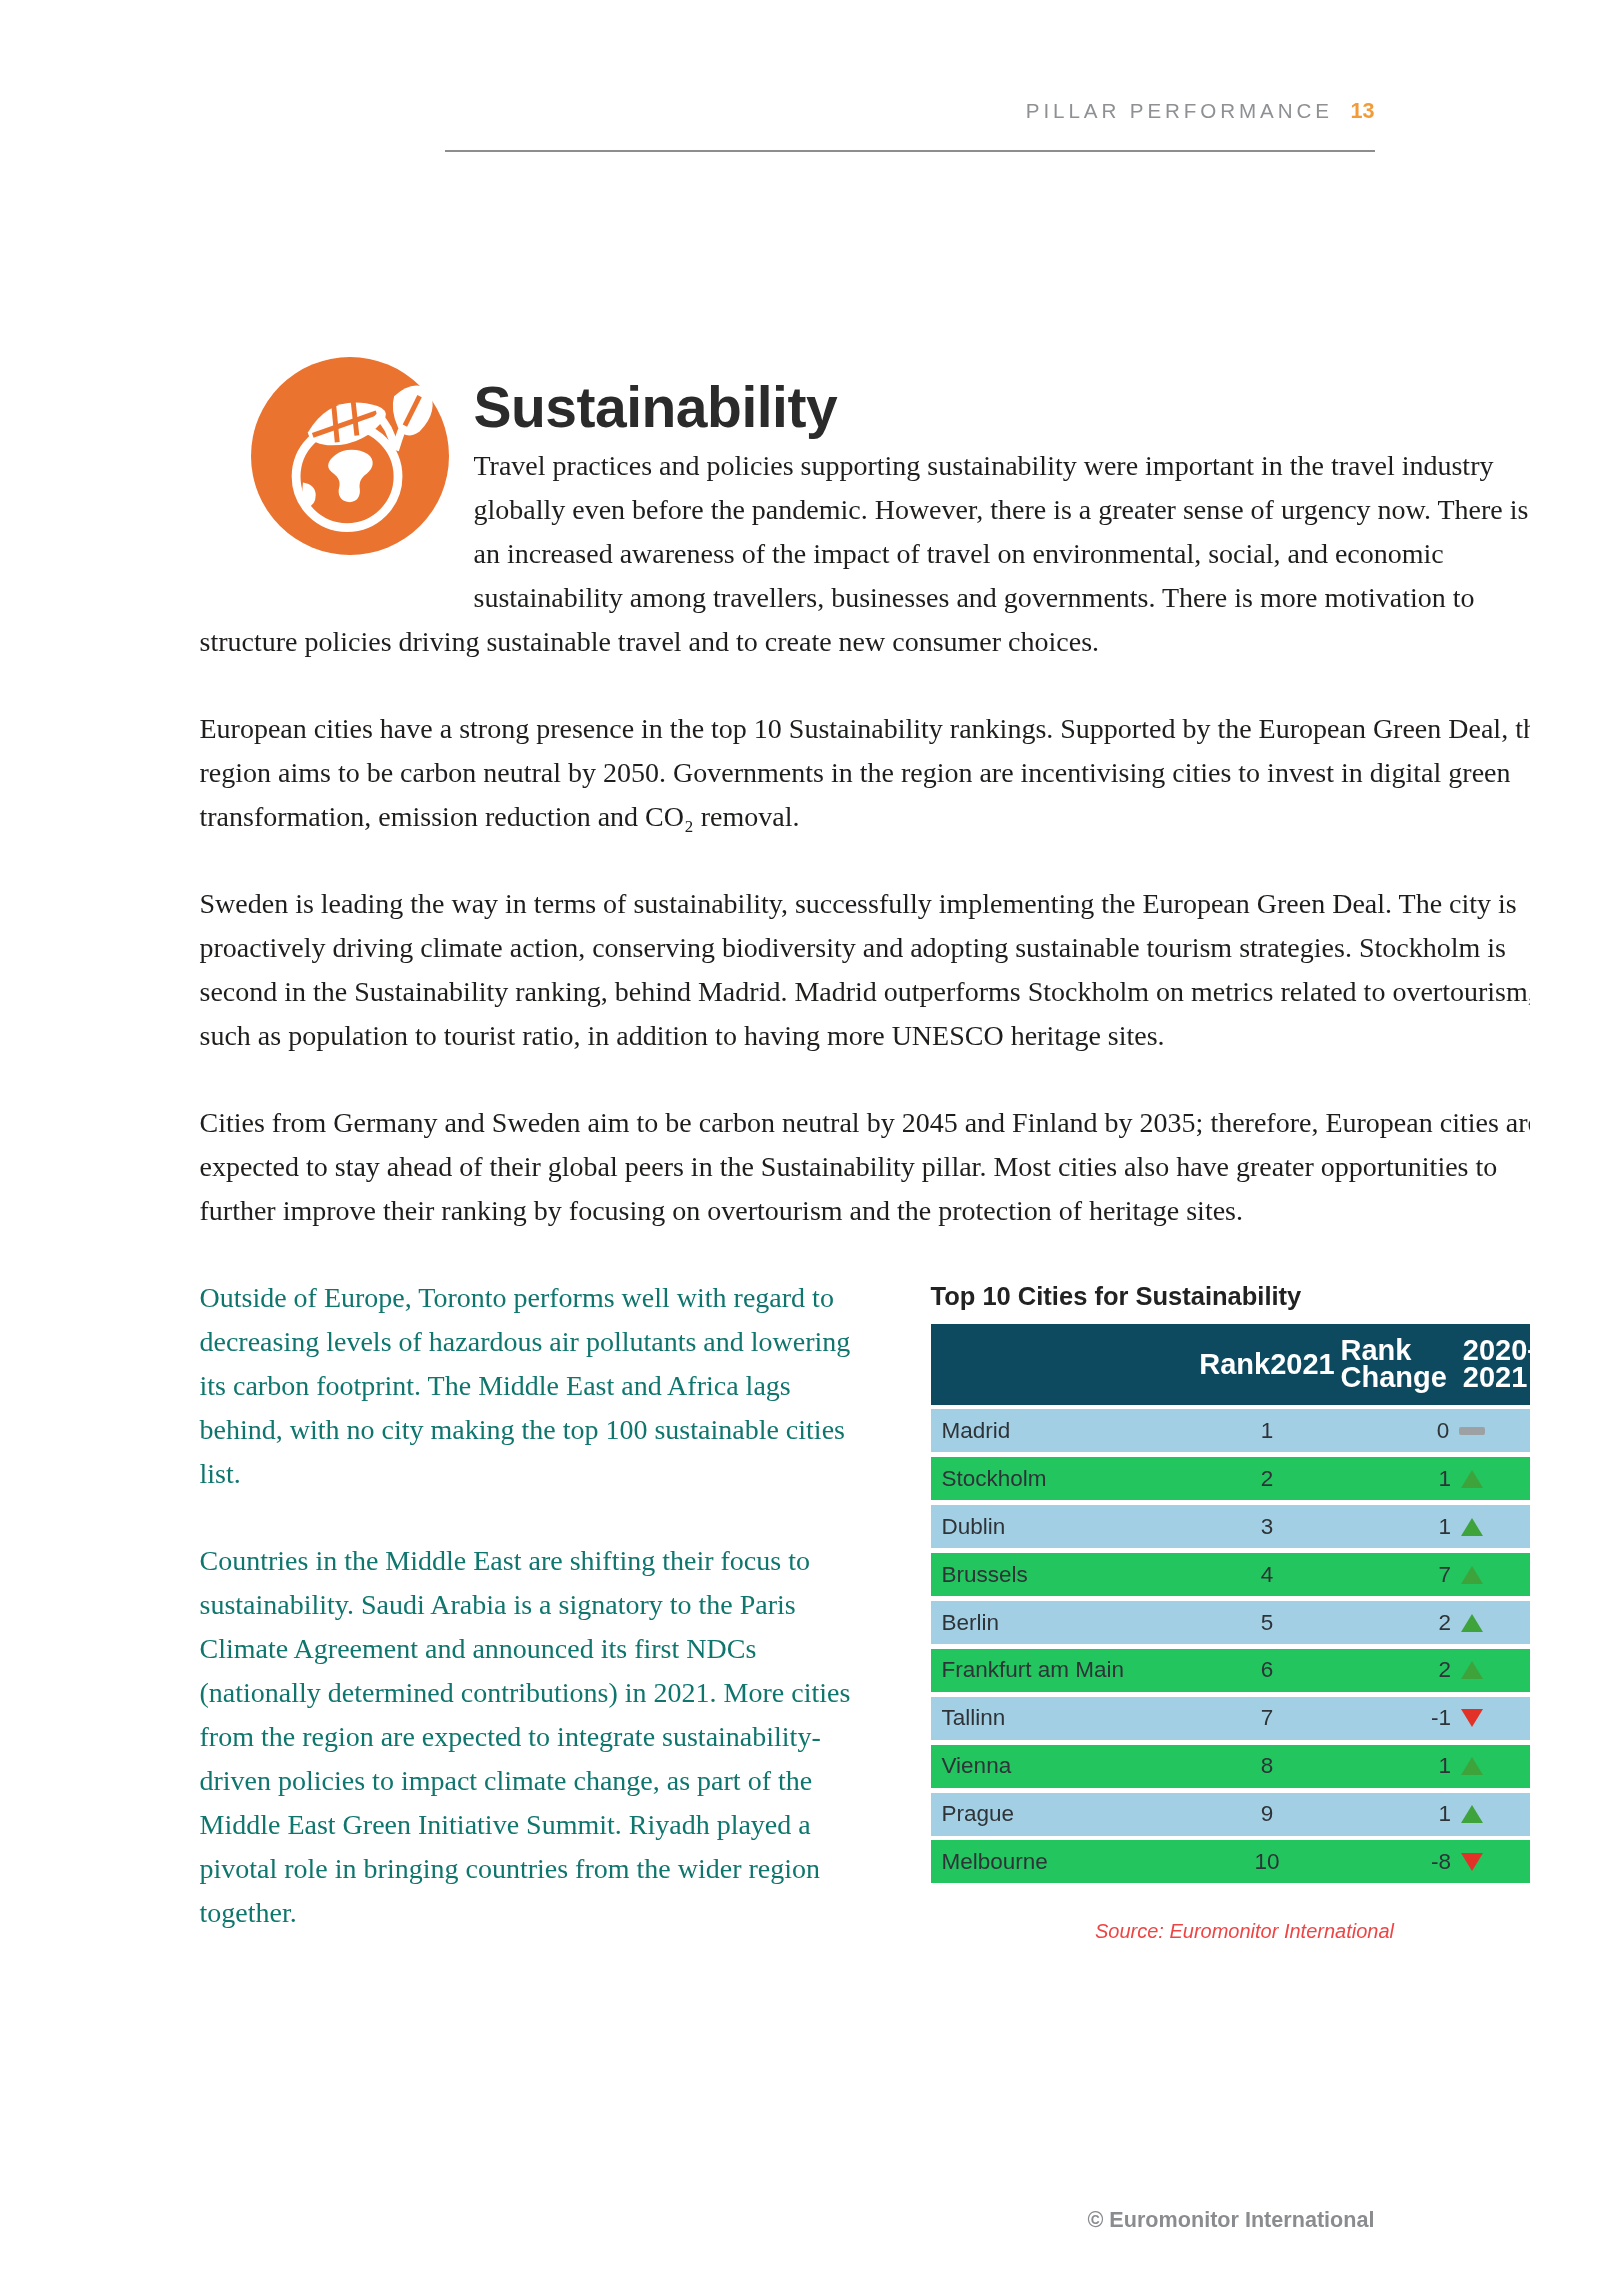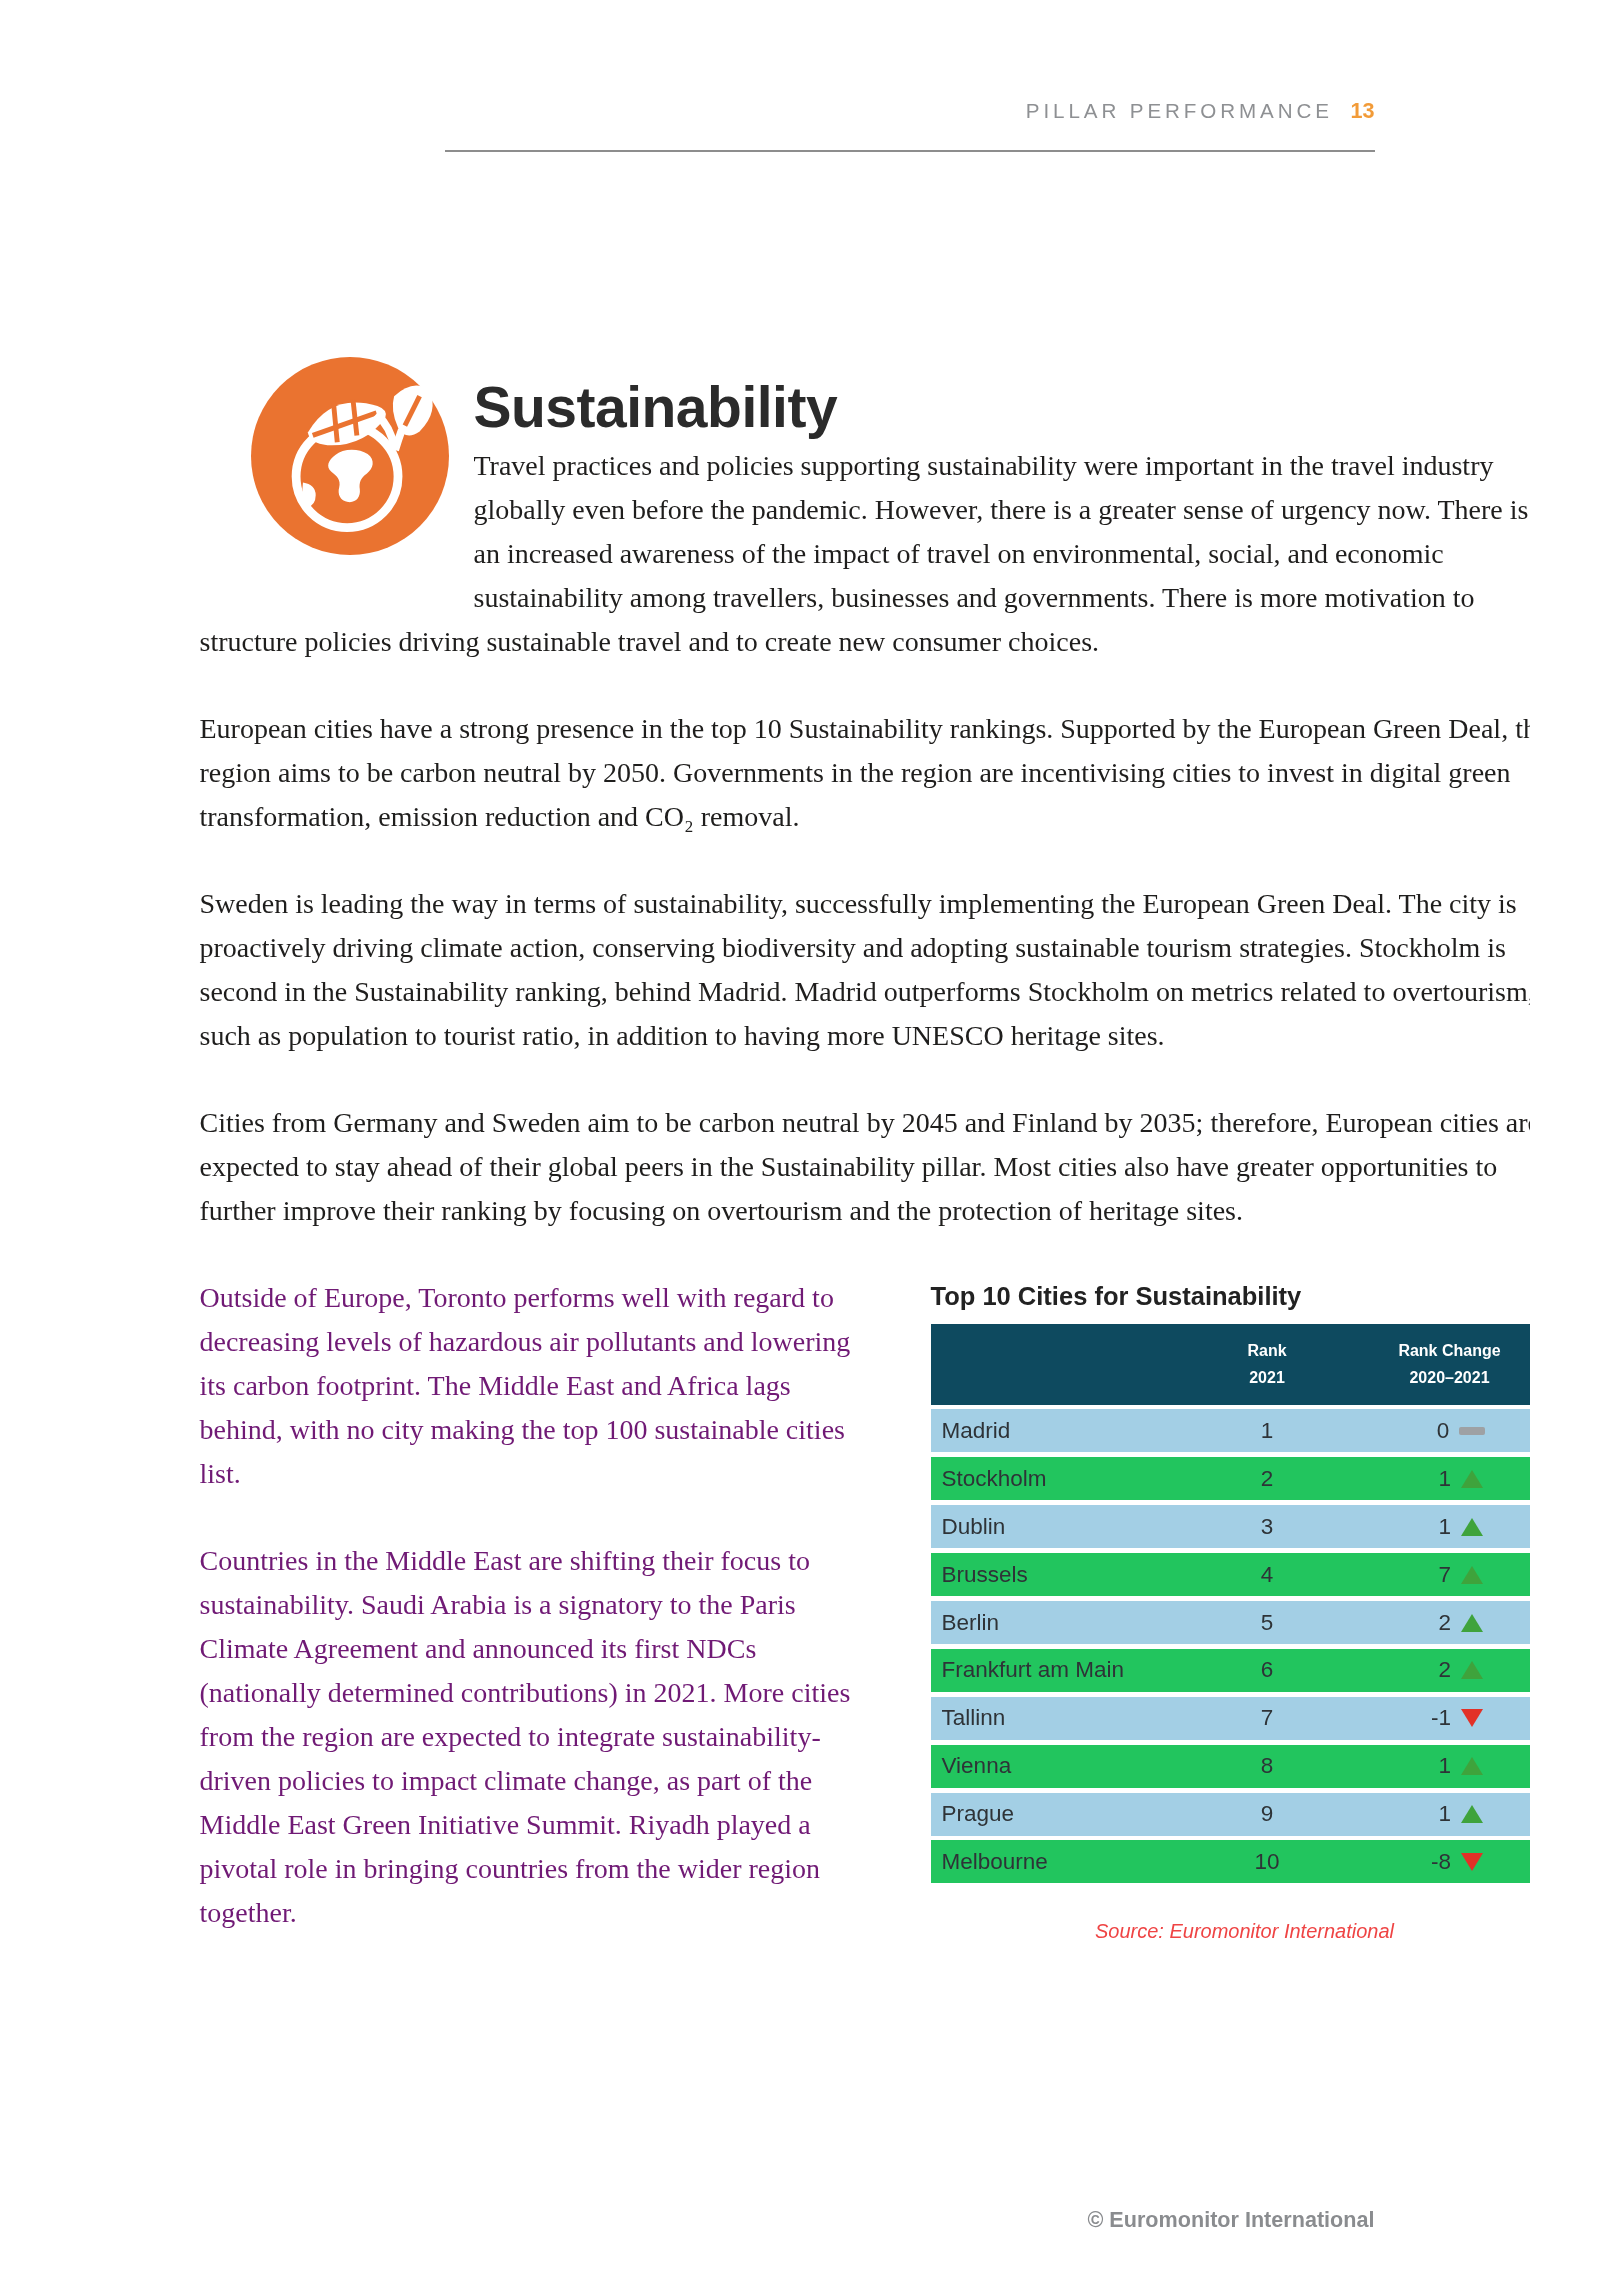--- a/index.html
+++ b/index.html
@@ -49,36 +49,36 @@
   .icon-spacer{float:left;width:274px;height:173px;}
   
   .two-col{
     display:flex;justify-content:space-between;align-items:flex-start;
     margin-top:43px;
   }
   .col-text{width:676px;}
   .col-text p{
     margin:0;
     font-family:"Liberation Serif",serif;
-    font-size:28px;line-height:44px;color:#701a75;
+    font-size:28px;line-height:44px;color:#0f766e;
   }
   .col-text p + p{margin-top:43px;}
   
   .table-block{width:628px;}
   h2.table-title{
     margin:5.9px 0 13.7px 0;
     font-size:25.5px;font-weight:700;color:#222222;
   }
   .thead{
     display:grid;grid-template-columns:1fr 147px 218px;
     background:#0e4a5f;color:#ffffff;
     padding:12.7px 0;
   }
-  .th{display:flex;flex-direction:column;align-items:center;justify-content:center;
-      font-size:16px;font-weight:700;line-height:27.4px;}
+  .th{display:flex;align-items:center;justify-content:center;
+      font-size:29px;font-weight:700;line-height:27.4px;}
   .trow{
     display:grid;grid-template-columns:1fr 147px 218px;
     height:43px;margin-top:4.9px;align-items:center;
     font-size:22.5px;color:#2e3337;
   }
   .trow.medium{background:#a3cfe5;}
   .trow.light{background:#22c55e;}
   .cell-city{padding-left:11px;}
   .cell-rank{text-align:center;}
   .cell-change{display:flex;align-items:center;justify-content:center;gap:9.8px;}

